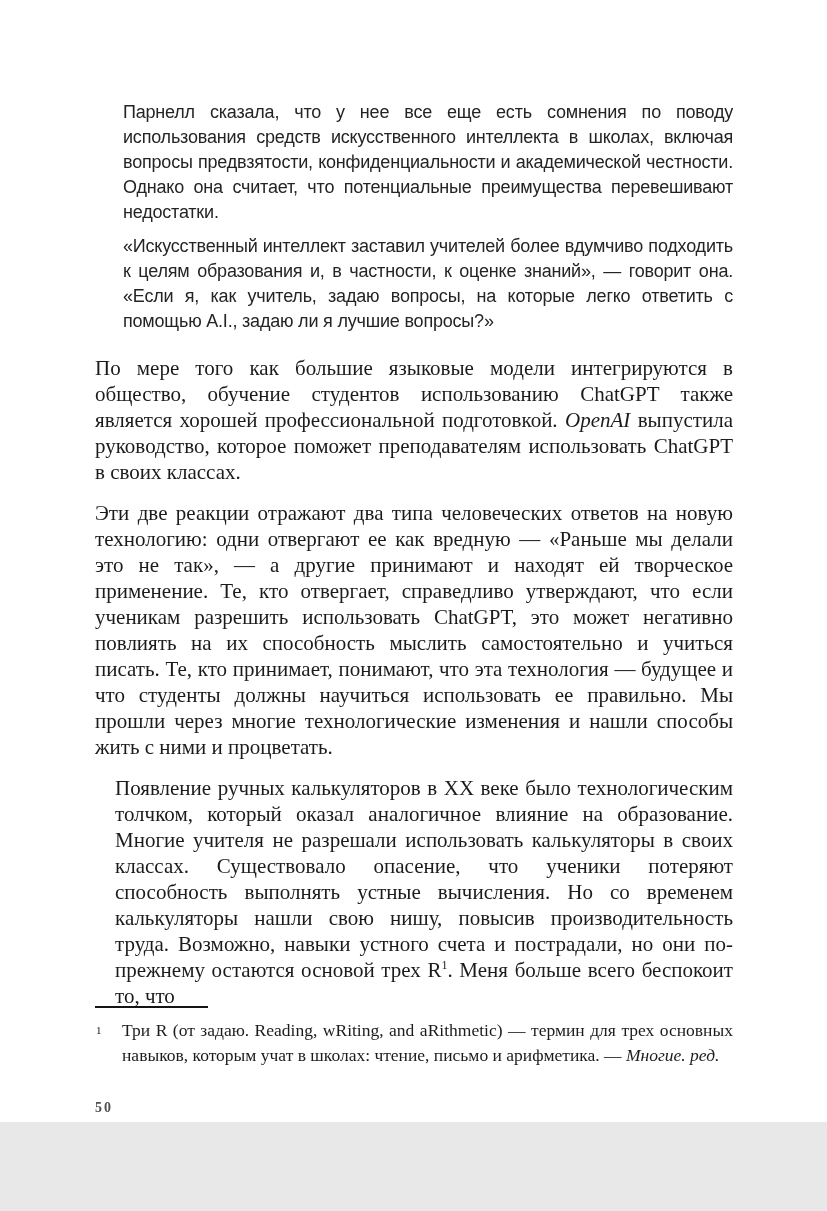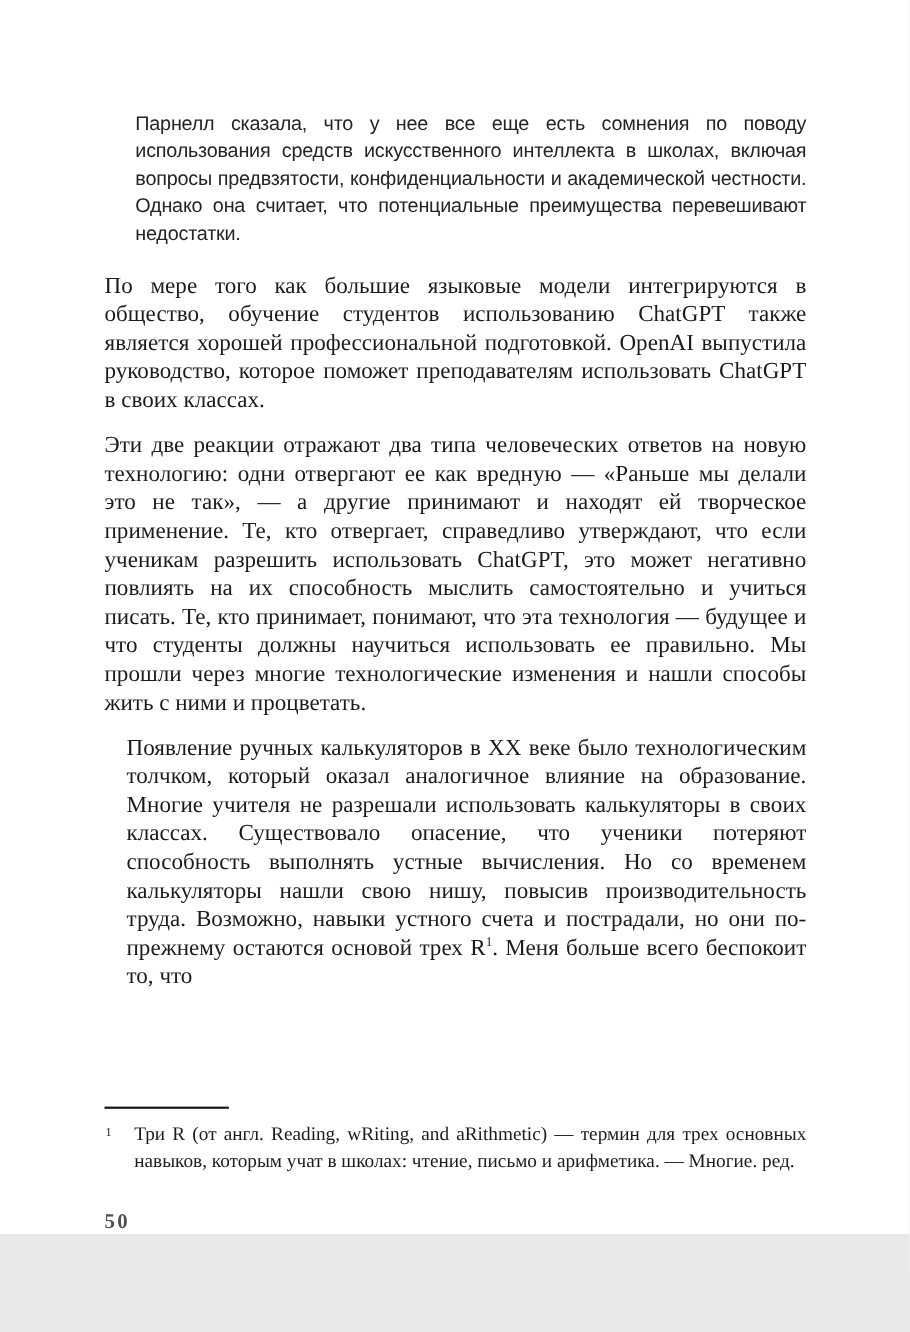--- a/index.html
+++ b/index.html
@@ -33,21 +33,21 @@
   .bodytext {
     margin-top: 21px;
     font-family: "Liberation Serif", serif;
     font-size: 21px;
     line-height: 26px;
     text-align: justify;
     color: #1b1b1d;
   }
   .bodytext p { margin: 0 0 15px 0; }
   .bodytext p:last-child { margin-bottom: 0; margin-left: 20px; }
-  .it { }
+  .it { font-style: italic; }
   sup.ref {
     font-size: 12px;
     line-height: 0;
     vertical-align: super;
   }
   .footnote-section {
     position: absolute;
     left: 95px;
     top: 1006px;
     width: 638px;
@@ -73,48 +73,49 @@
     top: 0;
     font-size: 11px;
     vertical-align: super;
   }
   .page-number {
     position: absolute;
     left: 95px;
     top: 1100px;
     font-family: "Liberation Serif", serif;
     font-weight: bold;
-    font-size: 19px;
+    font-size: 14px;
     letter-spacing: 2px;
     color: #4f4f54;
   }
 </style>
 </head>
 <body>
 
 <div class="page">
 
   <div class="content">
 
     <div class="quote">Парнелл сказала, что у нее все еще есть сомнения по поводу использования средств искусственного интеллекта в школах, включая вопросы предвзятости, конфиденциальности и академической честности. Однако она считает, что потенциальные преимущества перевешивают недостатки.</div>
 
+    <div class="quote">«Искусственный интеллект заставил учителей более вдумчиво подходить к целям образования и, в частности, к оценке знаний», — говорит она. «Если я, как учитель, задаю вопросы, на которые легко ответить с помощью A.I., задаю ли я лучшие вопросы?»</div>
 
     <div class="bodytext">
 
       <p><span>По мере того как большие языковые модели интегрируются в общество, обучение студентов использованию ChatGPT также является хорошей профессиональной подготовкой. </span><span class="it">OpenAI</span><span> выпустила руководство, которое поможет преподавателям использовать ChatGPT в своих классах.</span></p>
 
       <p>Эти две реакции отражают два типа человеческих ответов на новую технологию: одни отвергают ее как вредную — «Раньше мы делали это не так», — а другие принимают и находят ей творческое применение. Те, кто отвергает, справедливо утверждают, что если ученикам разрешить использовать ChatGPT, это может негативно повлиять на их способность мыслить самостоятельно и учиться писать. Те, кто принимает, понимают, что эта технология — будущее и что студенты должны научиться использовать ее правильно. Мы прошли через многие технологические изменения и нашли способы жить с ними и процветать.</p>
 
       <p><span>Появление ручных калькуляторов в XX веке было технологическим толчком, который оказал аналогичное влияние на образование. Многие учителя не разрешали использовать калькуляторы в своих классах. Существовало опасение, что ученики потеряют способность выполнять устные вычисления. Но со временем калькуляторы нашли свою нишу, повысив производительность труда. Возможно, навыки устного счета и пострадали, но они по-прежнему остаются основой трех R</span><sup class="ref">1</sup><span>. Меня больше всего беспокоит то, что</span></p>
 
     </div>
   </div>
 
   <div class="footnote-section">
     <div class="footnote-rule"></div>
     <div class="footnote">
-      <span class="footnote-marker">1</span><span>Три R (от англ. Reading, wRiting, and aRithmetic) — термин для трех основных навыков, которым учат в школах: чтение, письмо и арифметика. — </span><span class="it">Многие. ред.</span>
+      <span class="footnote-marker">1</span><span>Три R (от задаю. Reading, wRiting, and aRithmetic) — термин для трех основных навыков, которым учат в школах: чтение, письмо и арифметика. — </span><span class="it">Многие. ред.</span>
     </div>
   </div>
 
   <div class="page-number">50</div>
 
 </div>
 
 </body></html>

